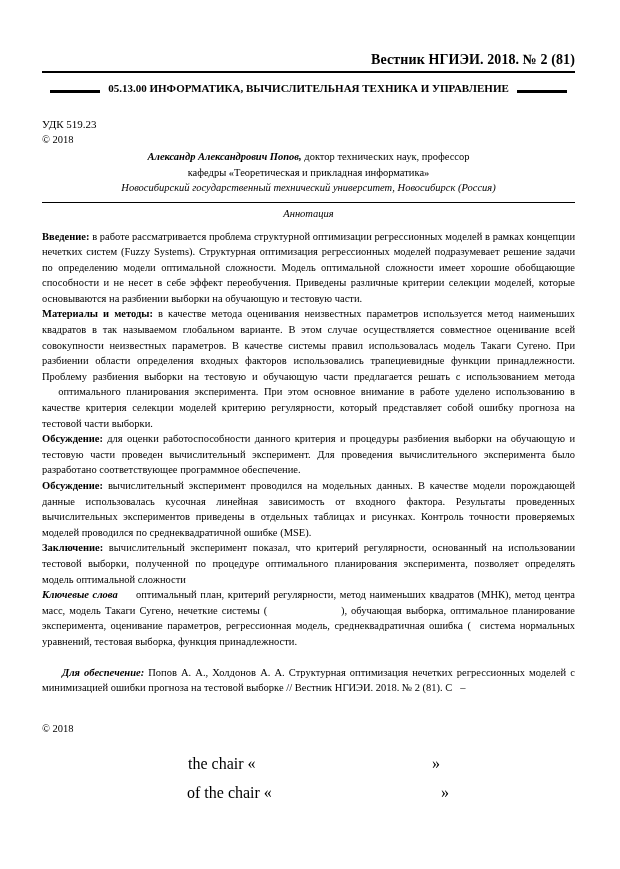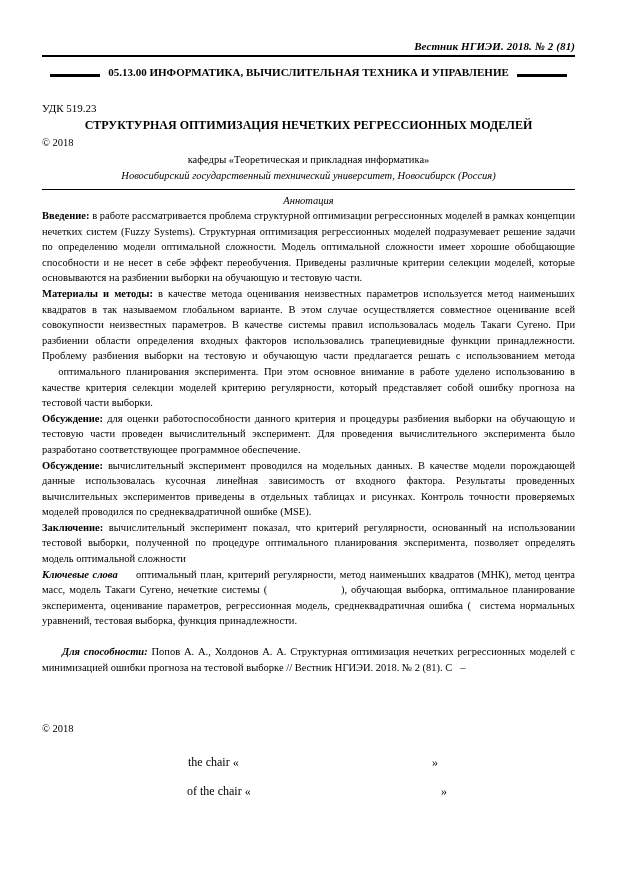--- a/index.html
+++ b/index.html
@@ -10,25 +10,24 @@
   }
   .page {
     position: relative;
     width: 620px; height: 869px;
     box-sizing: border-box;
     padding: 0 45px 0 42px;
     background: #fff;
     overflow: hidden;
   }
   .journal-header {
-    padding-top: 40px;
+    padding-top: 52px;
     text-align: right;
-    font-style: italic;
     font-weight: bold;
-    font-size: 11px;
+    font-size: 14px;
     letter-spacing: 0.1px;
   }
   .top-rule { border-top: 2px solid #000; margin-top: 3px; }
   .section-row {
     display: flex; align-items: center; justify-content: center;
     gap: 8px; margin-top: 9px;
   }
   .side-dash { width: 50px; border-top: 3px solid #000; margin-top: 7px; }
   .section-heading { font-weight: bold; font-size: 11px; white-space: nowrap; }
   .udk { margin-top: 24px; font-size: 11px; }
@@ -38,29 +37,29 @@
   }
   .copyright-top { margin-top: 4px; font-size: 10.5px; }
   .authors { margin-top: 4px; text-align: center; font-size: 10.5px; line-height: 15.5px; }
   .bi { font-weight: bold; font-style: italic; }
   .it { font-style: italic; }
   .mid-rule { border-top: 1.5px solid #000; margin-top: 6px; }
   .abstract-heading {
     margin-top: 5px; text-align: center;
     font-weight: normal; font-style: italic; font-size: 10.5px;
   }
-  .abstract { margin-top: 2px; font-size: 10.5px; line-height: 15.6px; text-align: justify; }
+  .abstract { margin-top: 10px; font-size: 10.5px; line-height: 15.6px; text-align: justify; }
   .abstract p { margin: 0; }
   .abstract p b { font-weight: bold; }
   .citation {
     margin: 15px 0 0 0; font-size: 10.5px; line-height: 15.6px;
     text-align: justify; text-indent: 20px;
   }
   .copyright-bottom { position: absolute; top: 723px; left: 42px; font-size: 10.5px; }
-  .chair-line { position: absolute; font-size: 12px; white-space: nowrap; }
+  .chair-line { position: absolute; font-size: 16px; white-space: nowrap; }
   .chair-line .quote-close { position: absolute; top: 0; }
   .chair-1 { top: 755px; left: 188px; }
   .chair-1 .quote-close { left: 244px; }
   .chair-2 { top: 784px; left: 187px; }
   .chair-2 .quote-close { left: 254px; }
 </style>
 </head>
 <body>
 
 <div class="page">
@@ -70,44 +69,44 @@
 
   <div class="section-row">
     <span class="side-dash"></span>
     <span class="section-heading">05.13.00 ИНФОРМАТИКА, ВЫЧИСЛИТЕЛЬНАЯ ТЕХНИКА И УПРАВЛЕНИЕ</span>
     <span class="side-dash"></span>
   </div>
 
   <div class="udk">УДК 519.23</div>
 
   <div class="title">
-    <div>СТРУКТУРНАЯ ОПТИМИЗАЦИЯ НЕЧЕТКИХ РЕГРЕССИОННЫХ МОДЕЛЕЙ</div>
   </div>
 
   <div class="copyright-top">© 2018</div>
 
   <div class="authors">
+    <div><span class="bi">Александр Александрович Попов,</span><span> доктор технических наук, профессор</span></div>
     <div>кафедры «Теоретическая и прикладная информатика»</div>
     <div class="it">Новосибирский государственный технический университет, Новосибирск (Россия)</div>
   </div>
 
   <div class="mid-rule"></div>
 
   <div class="abstract-heading">Аннотация</div>
 
   <div class="abstract">
     <p><b>Введение:</b> <span>в работе рассматривается проблема структурной оптимизации регрессионных моделей в рамках концепции нечетких систем (Fuzzy Systems). Структурная оптимизация регрессионных моделей подразумевает решение задачи по определению модели оптимальной сложности. Модель оптимальной сложности имеет хорошие обобщающие способности и не несет в себе эффект переобучения. Приведены различные критерии селекции моделей, которые основываются на разбиении выборки на обучающую и тестовую части.</span></p>
     <p><b>Материалы и методы:</b> <span>в качестве метода оценивания неизвестных параметров используется метод наименьших квадратов в так называемом глобальном варианте. В этом случае осуществляется совместное оценивание всей совокупности неизвестных параметров. В качестве системы правил использовалась модель Такаги Сугено. При разбиении области определения входных факторов использовались трапециевидные функции принадлежности. Проблему разбиения выборки на тестовую и обучающую части предлагается решать с использованием метода &nbsp;&nbsp;&nbsp;оптимального планирования эксперимента. При этом основное внимание в работе уделено использованию в качестве критерия селекции моделей критерию регулярности, который представляет собой ошибку прогноза на тестовой части выборки.</span></p>
     <p><b>Обсуждение:</b> <span>для оценки работоспособности данного критерия и процедуры разбиения выборки на обучающую и тестовую части проведен вычислительный эксперимент. Для проведения вычислительного эксперимента было разработано соответствующее программное обеспечение.</span></p>
     <p><b>Обсуждение:</b> <span>вычислительный эксперимент проводился на модельных данных. В качестве модели порождающей данные использовалась кусочная линейная зависимость от входного фактора. Результаты проведенных вычислительных экспериментов приведены в отдельных таблицах и рисунках. Контроль точности проверяемых моделей проводился по среднеквадратичной ошибке (MSE).</span></p>
     <p><b>Заключение:</b> <span>вычислительный эксперимент показал, что критерий регулярности, основанный на использовании тестовой выборки, полученной по процедуре оптимального планирования эксперимента, позволяет определять модель оптимальной сложности</span></p>
     <p><b class="bi">Ключевые слова</b><span>&nbsp;&nbsp;&nbsp;&nbsp;&nbsp;оптимальный план, критерий регулярности, метод наименьших квадратов (МНК), метод центра масс, модель Такаги Сугено, нечеткие системы (&nbsp;&nbsp;&nbsp;&nbsp;&nbsp;&nbsp;&nbsp;&nbsp;&nbsp;&nbsp;&nbsp;&nbsp;&nbsp;&nbsp;&nbsp;&nbsp;&nbsp;&nbsp;), обучающая выборка, оптимальное планирование эксперимента, оценивание параметров, регрессионная модель, среднеквадратичная ошибка (&nbsp; система нормальных уравнений, тестовая выборка, функция принадлежности.</span></p>
   </div>
 
-  <p class="citation"><b class="bi">Для способности:</b> <span>Попов А. А., Холдонов А. А. Структурная оптимизация нечетких регрессионных моделей с минимизацией ошибки прогноза на тестовой выборке // Вестник НГИЭИ. 2018. № 2 (81). С&nbsp;&nbsp;&nbsp;–</span></p>
+  <p class="citation"><b class="bi">Для обеспечение:</b> <span>Попов А. А., Холдонов А. А. Структурная оптимизация нечетких регрессионных моделей с минимизацией ошибки прогноза на тестовой выборке // Вестник НГИЭИ. 2018. № 2 (81). С&nbsp;&nbsp;&nbsp;–</span></p>
 
   <div class="copyright-bottom">© 2018</div>
 
   <div class="chair-line chair-1">
     <span>the chair «</span>
     <span class="quote-close">»</span>
   </div>
   <div class="chair-line chair-2">
     <span>of the chair «</span>
     <span class="quote-close">»</span>

